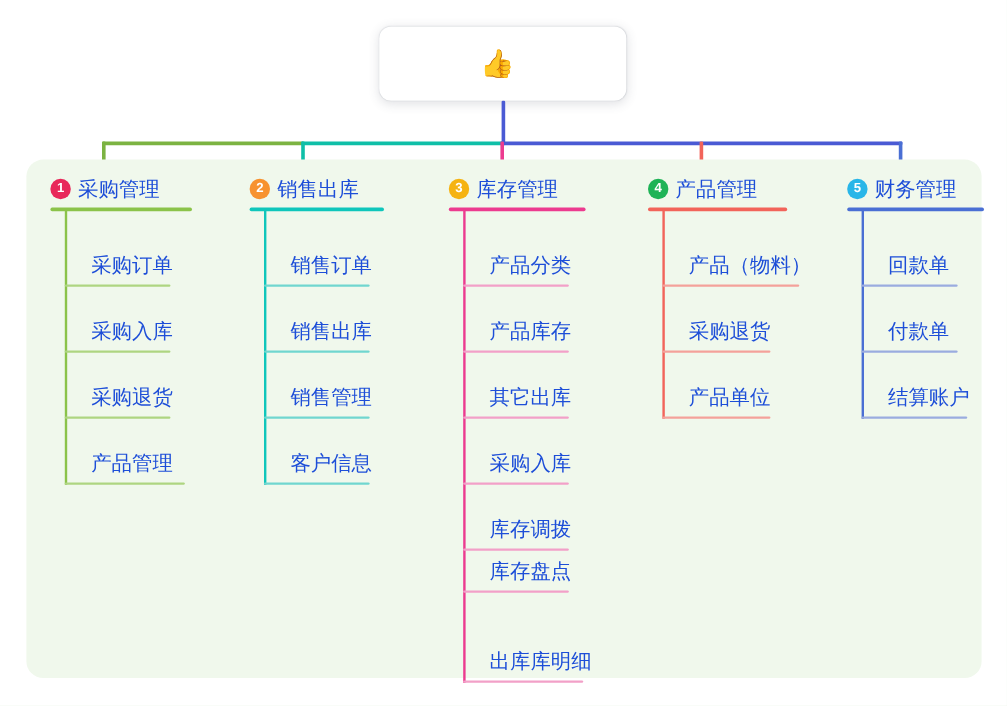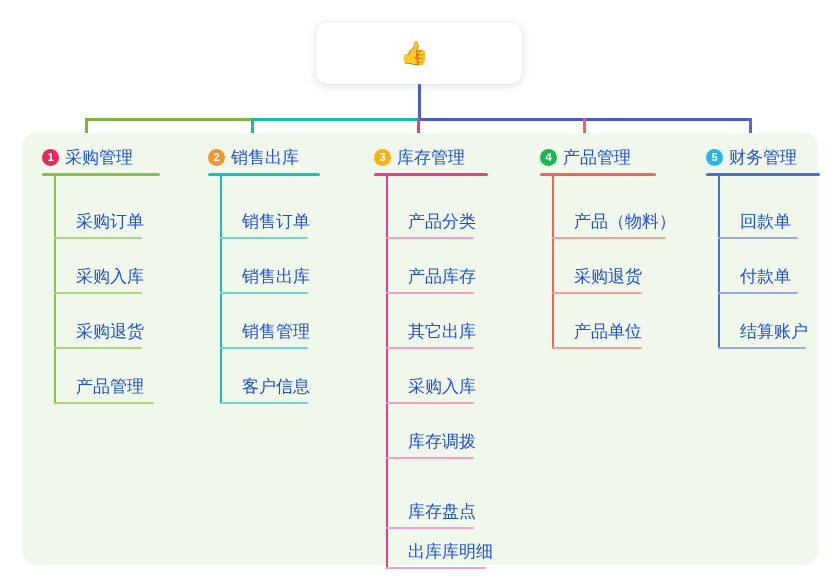--- a/index.html
+++ b/index.html
@@ -225,21 +225,21 @@
             <div class="item-rule" style="width: 88px; background: rgb(242, 160, 200);"></div>
           </div>
           <div class="item" style="top: 233px; width: 98px;">
             <span class="item-label">采购入库</span>
             <div class="item-rule" style="width: 88px; background: rgb(242, 160, 200);"></div>
           </div>
           <div class="item" style="top: 288px; width: 98px;">
             <span class="item-label">库存调拨</span>
             <div class="item-rule" style="width: 88px; background: rgb(242, 160, 200);"></div>
           </div>
-          <div class="item" style="top: 358px; width: 98px; padding-left: 44px;">
+          <div class="item" style="top: 323px; width: 98px; padding-left: 44px;">
             <span class="item-label">库存盘点</span>
             <div class="item-rule" style="width: 88px; background: rgb(242, 160, 200);"></div>
           </div>
           <div class="item" style="top: 398px; width: 110px;">
             <span class="item-label">出库库明细</span>
             <div class="item-rule" style="width: 100px; background: rgb(242, 160, 200);"></div>
           </div>
         </div>
         <div class="column" style="left: 518px;">
           <div class="col-head">

